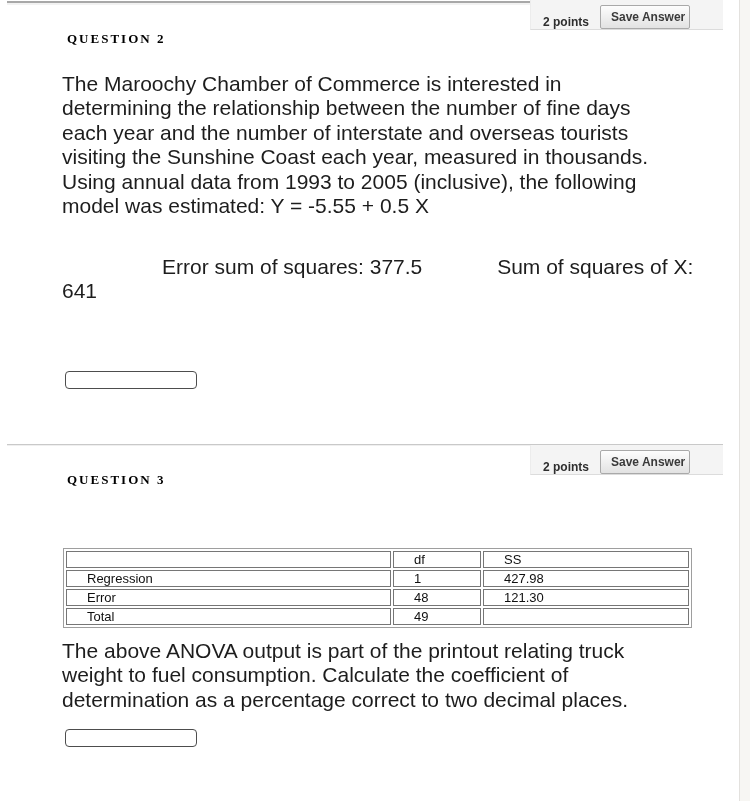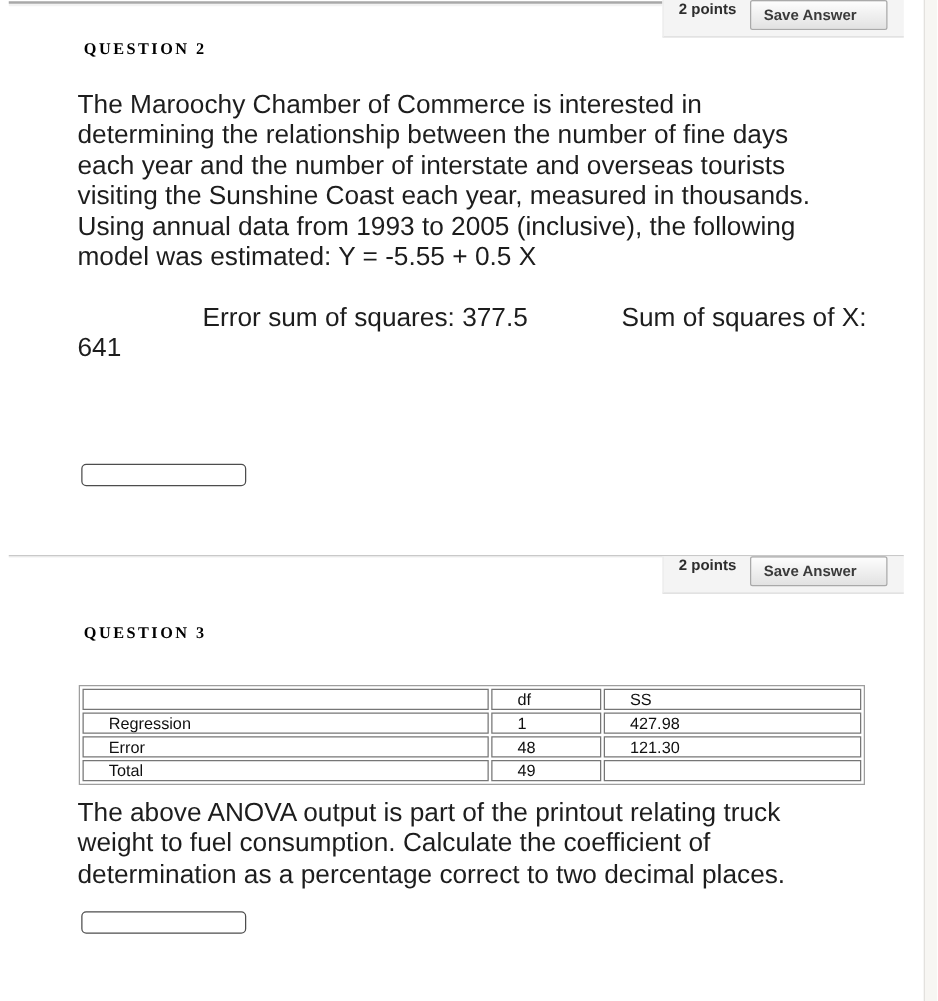--- a/index.html
+++ b/index.html
@@ -43,70 +43,70 @@
 
   
   .points-bar {
     position: absolute;
     left: 530px;
     width: 193px; height: 30px;
     background: #f4f4f4;
     border-bottom: 1px solid #dcdcdc;
     border-left: 1px solid #ececec;
     display: flex;
-    align-items: flex-start;
+    align-items: flex-end;
     padding-left: 12px;
   }
   .points-bar.bar-q2 { top: 0; }
   .points-bar.bar-q3 { top: 445px; }
   .points-label {
     font-size: 12px;
     font-weight: bold;
     color: #2e2e2e;
     white-space: nowrap;
   }
   .save-btn {
     margin-left: 11px;
     font-family: "Liberation Sans", sans-serif;
     font-size: 12px;
     font-weight: bold;
     color: #3a3a3a;
     background: linear-gradient(#fdfdfd, #e2e2e2);
     border: 1px solid #a9a9a9;
     border-radius: 2px;
-    padding: 4px 24px 4px 10px;
+    padding: 4px 4px 4px 10px;
     cursor: pointer;
     white-space: nowrap;
   }
 
   .q-heading {
     position: absolute;
     left: 67px;
     font-size: 13px;
     font-weight: bold;
     letter-spacing: 2px;
     color: #000000;
     white-space: nowrap;
     font-family: Liberation Serif, serif;
   }
   .heading-q2 { top: 31px; }
-  .heading-q3 { top: 498px; }
+  .heading-q3 { top: 472px; }
 
   .para {
     position: absolute;
     left: 62px;
     width: 632px;
     font-size: 21px;
     line-height: 24.4px;
     color: #1d1d1d;
     white-space: pre-line;
   }
   .body-q2   { top: 72px; }
   .stats-q2  { top: 243px; white-space: normal; }
-  .stats-line1 { white-space: nowrap; }
+  .stats-line1 { white-space: nowrap; margin-top: 12px; }
   .stats-error { margin-left: 100px; }
   .stats-ssx   { margin-left: 69px; }
   .prompt-q2 { top: 318px; }
   .prompt-q3 { top: 639px; }
 
   .answer-input {
     position: absolute;
     left: 65px;
     width: 132px; height: 18px;
     border: 1px solid #4d4d4d;

